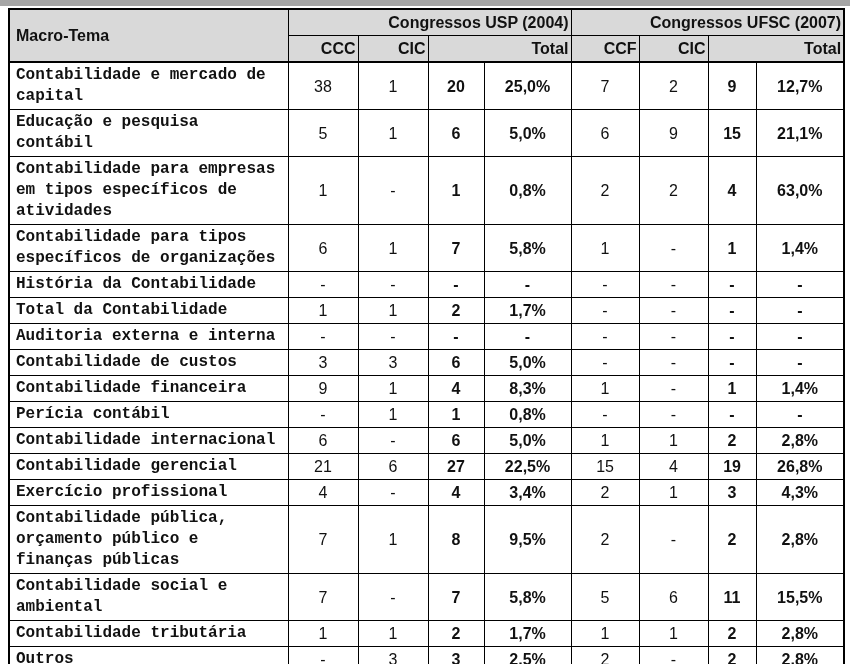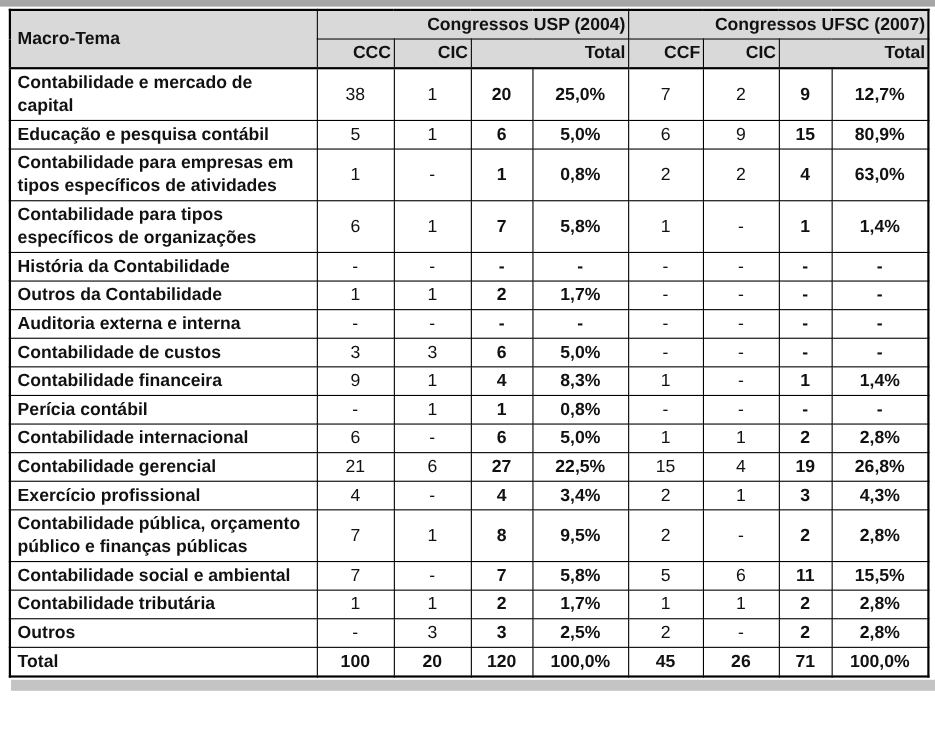--- a/index.html
+++ b/index.html
@@ -37,20 +37,21 @@
     font-size:16px;
   }
   thead th.tema-h{text-align:left;padding-left:6px;}
   thead tr.sub-row th{border-bottom:2px solid var(--border);}
   thead th.tema-h{border-bottom:2px solid var(--border);margin-left:32px;}
   td{text-align:center;padding:2px 2px;}
   td.col-0{
     text-align:left;
     font-weight:bold;
     padding:2px 4px 2px 6px;
+    font-family:Liberation Mono, monospace;
   }
   td.col-3,td.col-4,td.col-7,td.col-8{font-weight:bold;}
   tr.total-row td{font-weight:bold;}
 </style>
 </head>
 <body>
 
 <div class="top-band"></div>
 
 <table>
@@ -94,21 +95,21 @@
   </tr>
       <tr>
     <td class="col-0">Educação e pesquisa contábil</td>
     <td class="col-1">5</td>
     <td class="col-2">1</td>
     <td class="col-3">6</td>
     <td class="col-4">5,0%</td>
     <td class="col-5">6</td>
     <td class="col-6">9</td>
     <td class="col-7">15</td>
-    <td class="col-8">80,9%</td>
+    <td class="col-8">21,1%</td>
   </tr>
       <tr>
     <td class="col-0">Contabilidade para empresas em tipos específicos de atividades</td>
     <td class="col-1">1</td>
     <td class="col-2">-</td>
     <td class="col-3">1</td>
     <td class="col-4">0,8%</td>
     <td class="col-5">2</td>
     <td class="col-6">2</td>
     <td class="col-7">4</td>
@@ -130,21 +131,21 @@
     <td class="col-1">-</td>
     <td class="col-2">-</td>
     <td class="col-3">-</td>
     <td class="col-4">-</td>
     <td class="col-5">-</td>
     <td class="col-6">-</td>
     <td class="col-7">-</td>
     <td class="col-8">-</td>
   </tr>
       <tr>
-    <td class="col-0">Outros da Contabilidade</td>
+    <td class="col-0">Total da Contabilidade</td>
     <td class="col-1">1</td>
     <td class="col-2">1</td>
     <td class="col-3">2</td>
     <td class="col-4">1,7%</td>
     <td class="col-5">-</td>
     <td class="col-6">-</td>
     <td class="col-7">-</td>
     <td class="col-8">-</td>
   </tr>
       <tr>

